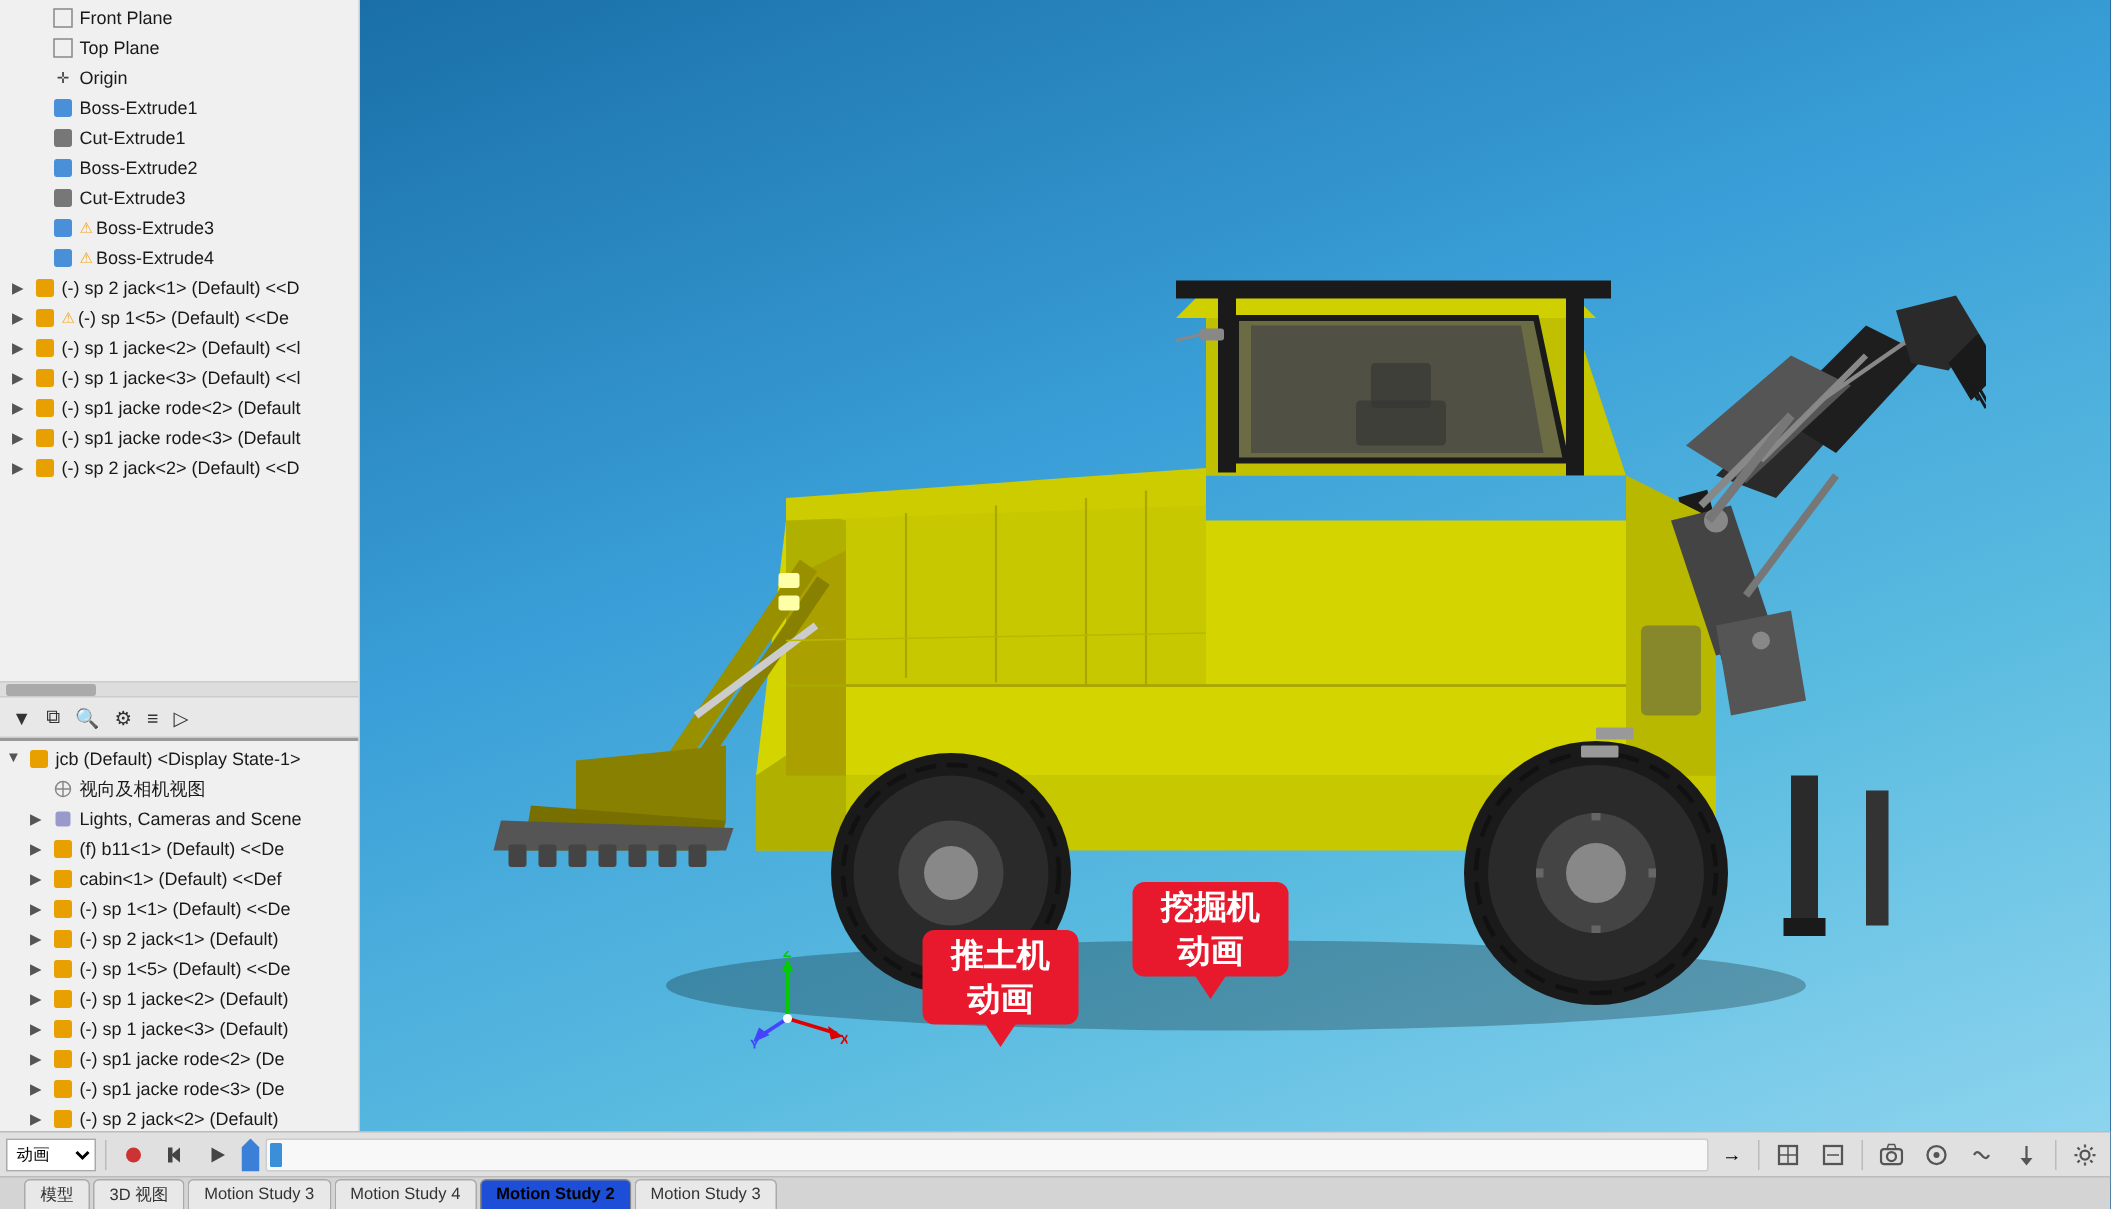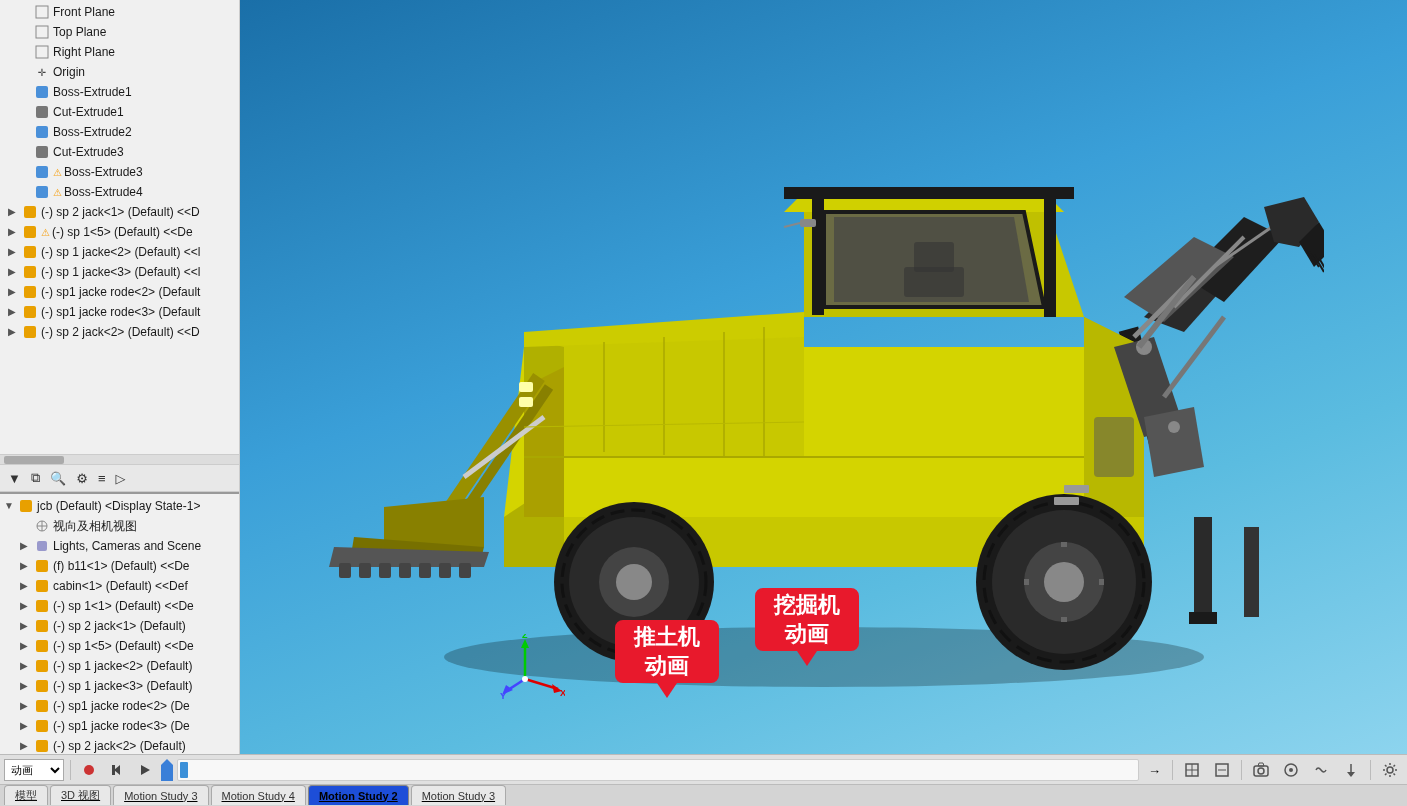--- a/index.html
+++ b/index.html
@@ -217,25 +217,24 @@
       background: #3a8fd8;
       border-radius: 1px;
     }
 
     
     .tabs-bar {
       height: 22px;
       background: #d4d4d4;
       border-top: 1px solid #bbb;
       display: flex;
-      align-items: flex-start;
-      padding-left: 4px;
+      align-items: center;
+      padding-left: 16px;
       gap: 2px;
       flex-shrink: 0;
-      text-decoration: underline;
     }
     .tab {
       height: 20px;
       padding: 0 10px;
       background: #e8e8e8;
       border: 1px solid #aaa;
       border-bottom: none;
       border-radius: 4px 4px 0 0;
       cursor: pointer;
       font-size: 11px;
@@ -285,29 +284,20 @@
         <span class="expand-arrow"></span>
         <span class="icon">
           <svg width="14" height="14" viewBox="0 0 14 14">
               <rect x="1" y="1" width="12" height="12" fill="none" stroke="#888" stroke-width="1"></rect>
             </svg>
         </span>
         <span>Top Plane</span>
       </div>
       <div class="tree-item indent-1">
         <span class="expand-arrow"></span>
-        <span class="icon">
-          <svg width="14" height="14" viewBox="0 0 14 14">
-              <rect x="1" y="1" width="12" height="12" fill="none" stroke="#888" stroke-width="1"></rect>
-            </svg>
-        </span>
-        <span>Right Plane</span>
-      </div>
-      <div class="tree-item indent-1">
-        <span class="expand-arrow"></span>
         <span class="icon origin-icon">✛</span>
         <span>Origin</span>
       </div>
       <div class="tree-item indent-1">
         <span class="expand-arrow"></span>
         <span class="icon">
           <svg width="14" height="14" viewBox="0 0 14 14">
               <rect x="1" y="1" width="12" height="12" fill="#4a90d9" rx="2"></rect>
             </svg>
         </span>

